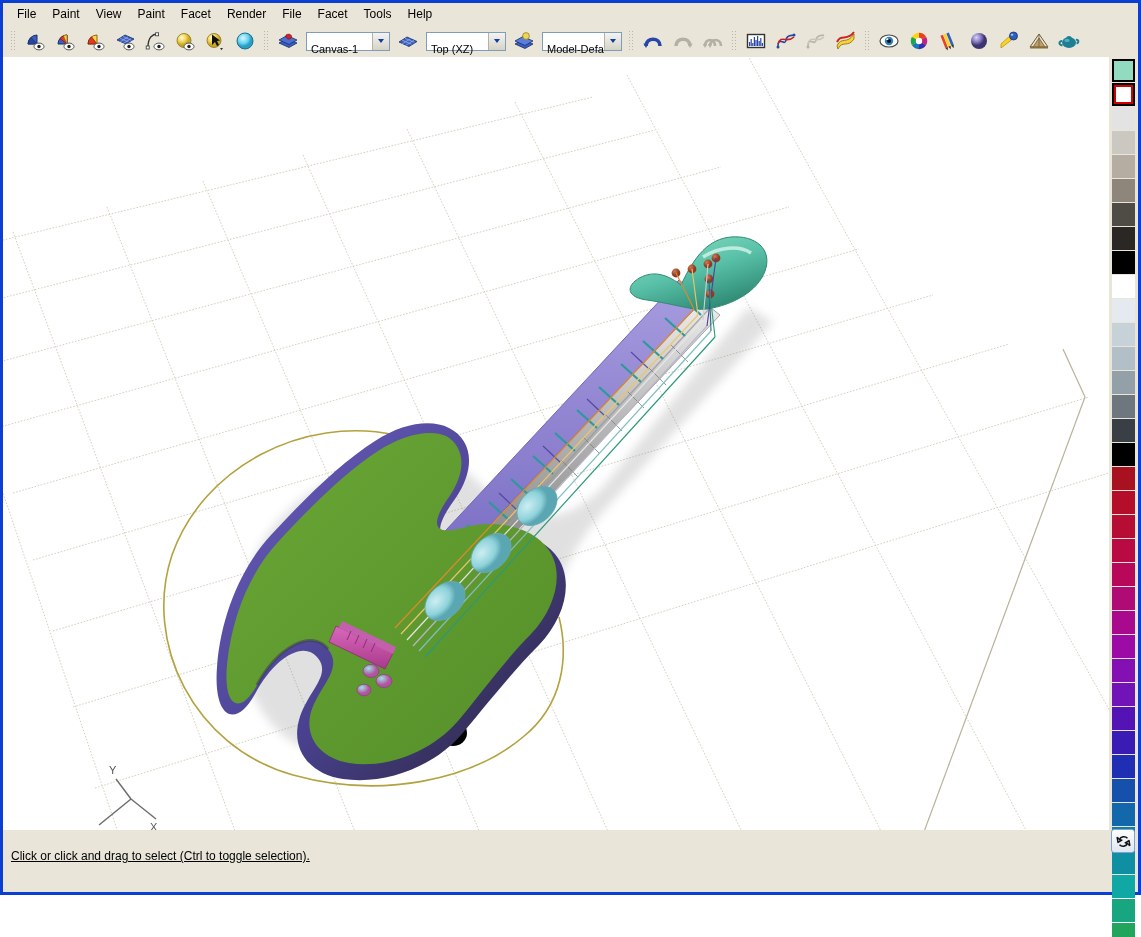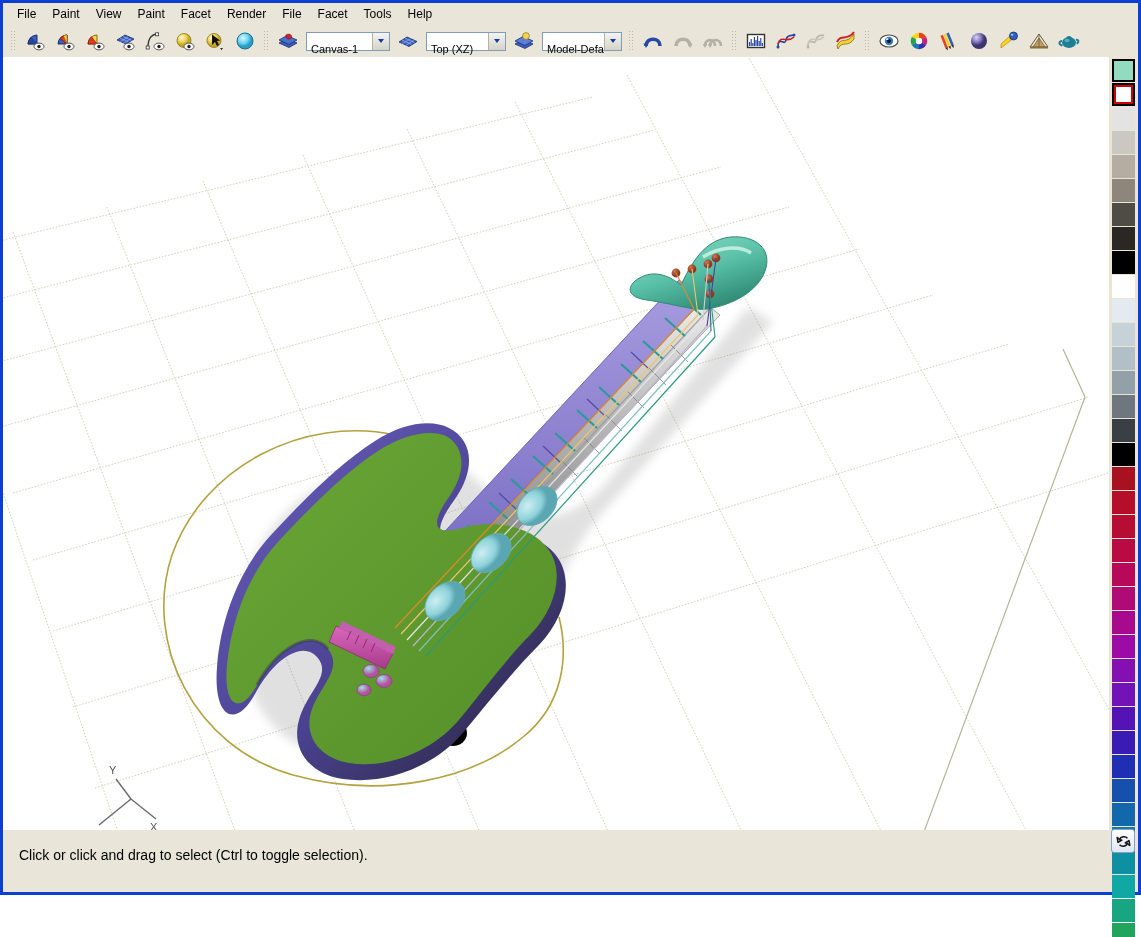--- a/index.html
+++ b/index.html
@@ -75,21 +75,21 @@
     width:22px;height:22px;border:1px solid #7fa0d0;border-radius:3px;
     background:linear-gradient(#fdfdfd,#dfe7f3);
     display:flex;align-items:center;justify-content:center;
   }
 
   
   .bottompanel{
     position:absolute;left:0;right:29px;top:827px;bottom:0;background:#e9e6d9;
   }
   .statusbar{
-    position:absolute;left:16px;bottom:29px;font-size:14px;color:#000;white-space:nowrap;
+    position:absolute;left:8px;bottom:29px;font-size:12px;color:#000;white-space:nowrap;text-decoration:underline;
   }
   .axislabel{font-size:11px;fill:#555;font-family:"Liberation Sans",sans-serif;}
 </style>
 </head>
 <body>
 
 <div class="app">
 
   <div class="menubar">
     <div class="menuitem">File</div>

